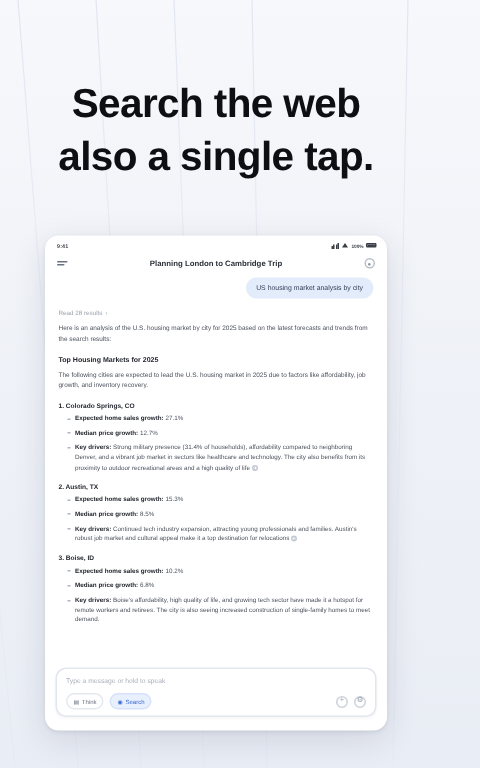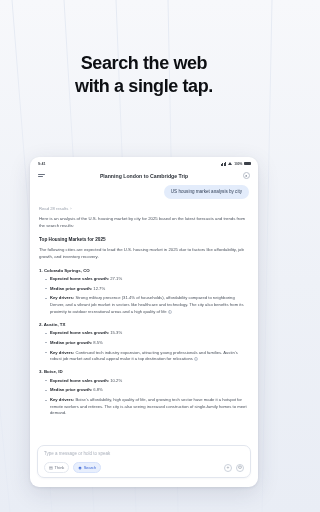--- a/index.html
+++ b/index.html
@@ -19,21 +19,21 @@
     pointer-events: none;
   }
   .grid-bg svg { width: 100%; height: 100%; display: block; }
 
   
   .headline {
     position: absolute;
     top: 52px; left: 0; right: 0;
     text-align: center;
     color: #0d0f13;
-    font-size: 18px;
+    font-size: 27px;
     font-weight: bold;
     line-height: 1.28;
     letter-spacing: -0.4px;
     z-index: 3;
   }
   .headline .l2 { display: block; }
 
   
   .device {
     position: absolute;
@@ -222,21 +222,21 @@
       <path d="M 0 236 L 288 236"></path>
       <path d="M 0 310 L 288 310"></path>
       <path d="M 0 394 L 288 394"></path>
       <path d="M 0 488 L 288 488"></path>
     </g>
   </svg>
 </div>
 
 <h1 class="headline">
   <span>Search the web</span>
-  <span class="l2">with a single tap.</span>
+  <span class="l2">also a single tap.</span>
 </h1>
 
 <div class="device">
 
   <div class="statusbar">
     <span class="status-time">9:41</span>
     <span class="status-right">
       <span class="sig">
           <i></i>
           <i></i>

